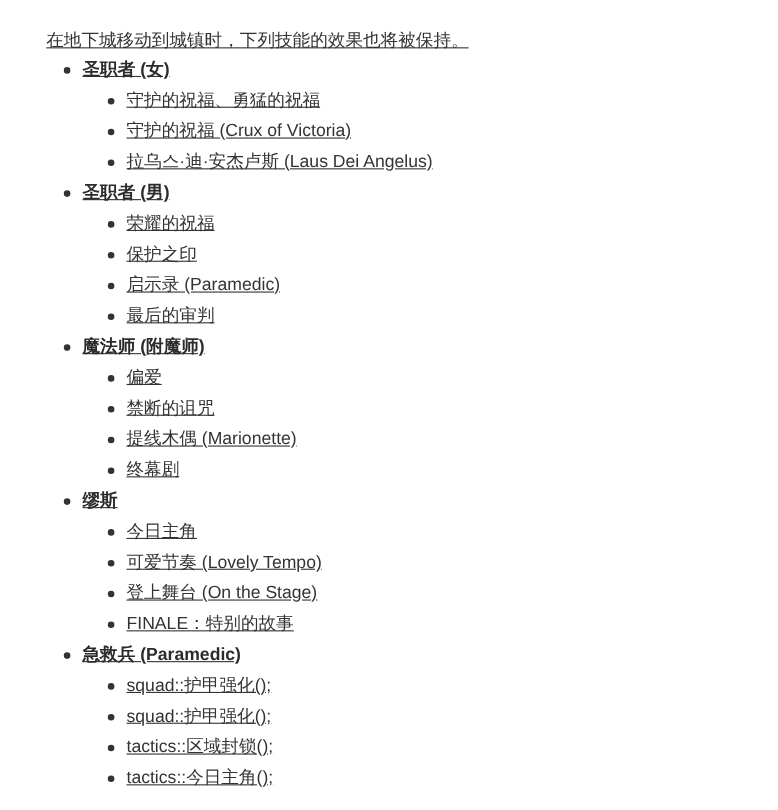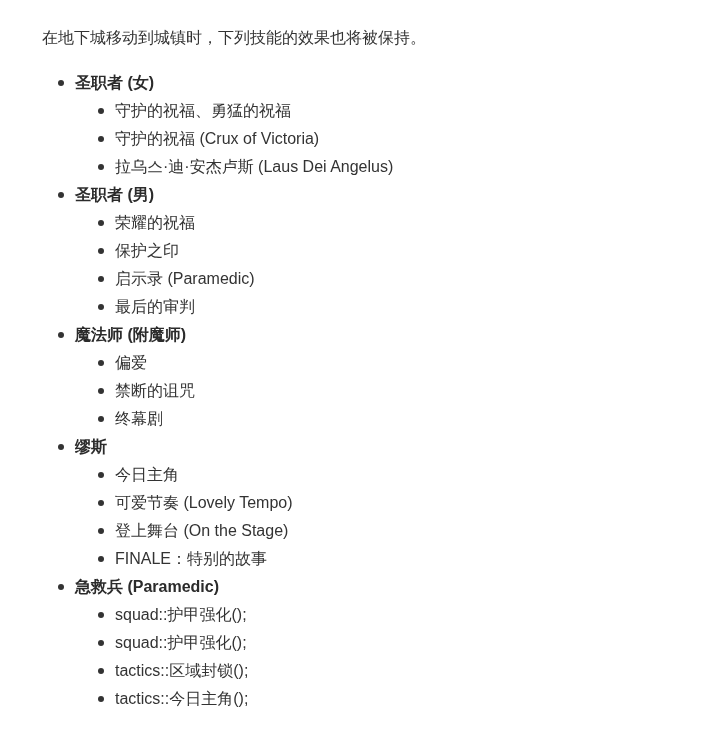--- a/index.html
+++ b/index.html
@@ -10,32 +10,33 @@
   body {
     width: 707px;
     height: 736px;
     overflow: hidden;
     font-family: "Liberation Sans", "DejaVu Sans", sans-serif;
     font-size: 16px;
     color: #333333;
   }
   .doc {
     padding: 27px 20px 0 42px;
+    text-decoration: underline;
   }
   .intro {
     margin: 0;
     line-height: 22px;
   }
   ul {
     margin: 0;
     padding: 0;
     list-style: none;
   }
   ul.lv1 {
-    margin-top: 20px;
+    margin-top: 1px;
     padding-left: 33px;
   }
   ul.lv2 {
     padding-left: 40px;
   }
   li {
     position: relative;
     line-height: 28px;
   }
   li::before {
@@ -78,20 +79,21 @@
         <li>启示录 (Paramedic)</li>
         <li>最后的审判</li>
       </ul>
     </li>
 
     <li class="section">
       <span class="head">魔法师 (附魔师)</span>
       <ul class="lv2">
         <li>偏爱</li>
         <li>禁断的诅咒</li>
+        <li>提线木偶 (Marionette)</li>
         <li>终幕剧</li>
       </ul>
     </li>
 
     <li class="section">
       <span class="head">缪斯</span>
       <ul class="lv2">
         <li>今日主角</li>
         <li>可爱节奏 (Lovely Tempo)</li>
         <li>登上舞台 (On the Stage)</li>

